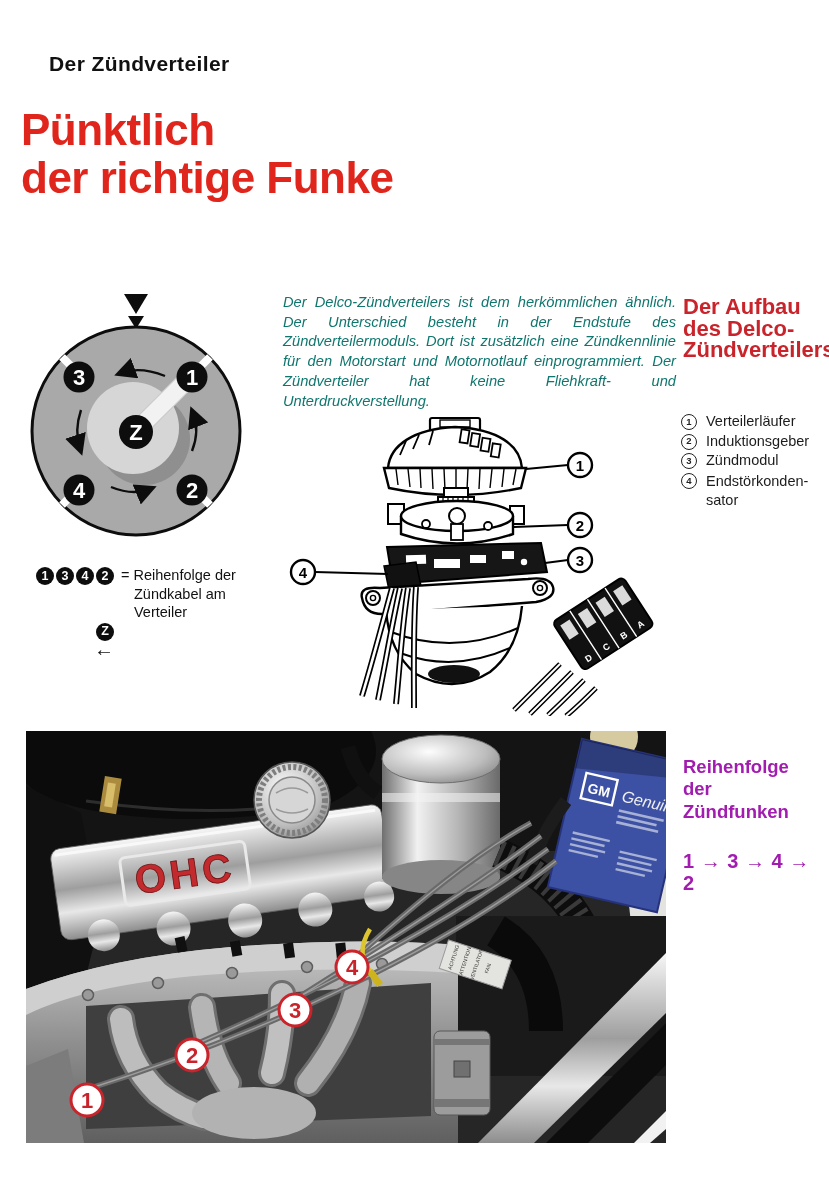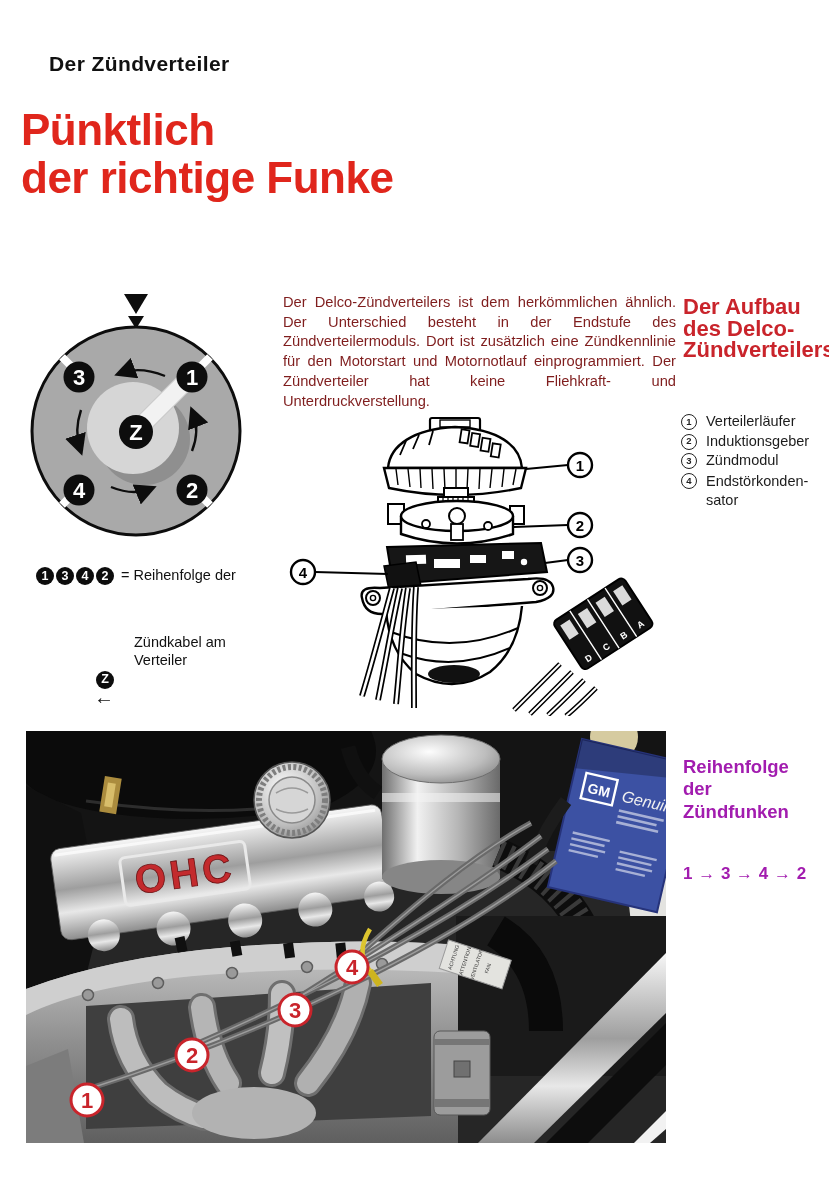--- a/index.html
+++ b/index.html
@@ -5,45 +5,45 @@
   html,body{margin:0;padding:0;background:#ffffff;}
   .page{position:relative;width:829px;height:1200px;background:#fff;overflow:hidden;
         font-family:"Liberation Sans",sans-serif;color:#1c1c1c;}
   .abs{position:absolute;}
 
   .kicker{left:30px;top:52px;font-size:21px;font-weight:900;letter-spacing:.4px;color:#111;margin-left:19px;}
   .main-title{left:21px;top:106px;font-size:44px;line-height:48px;font-weight:900;
               letter-spacing:-.5px;color:#e0261c;white-space:pre-line;}
 
   .intro{left:283px;top:293px;width:393px;font-size:14.7px;line-height:19.7px;
-         text-align:justify;color:#7f1d1d;}
+         text-align:justify;color:#0f766e;font-style:italic;}
 
   .side-head{left:683px;top:296px;width:140px;font-size:22px;line-height:21.5px;
              font-weight:bold;color:#c9242b;white-space:pre-line;}
   .parts{left:681px;top:413px;width:146px;}
   .part-row{display:flex;gap:9px;margin-bottom:2.6px;font-size:14.5px;line-height:16.5px;}
   .ochip{flex:0 0 auto;width:14px;height:14px;margin-top:1px;border:1.3px solid #222;border-radius:50%;
          display:inline-flex;align-items:center;justify-content:center;
          font-size:9.5px;font-weight:bold;color:#222;}
   .part-label{white-space:pre-line;}
   .part-row.wrap2 .part-label{line-height:19px;}
 
   .legend{left:28px;top:566px;width:255px;font-size:14.5px;line-height:18.6px;color:#111;}
   .legend-row{display:flex;align-items:flex-start;}
   .legend-keys{width:86px;display:flex;justify-content:flex-end;gap:2px;padding-top:1px;}
   .chip{width:18px;height:18px;border-radius:50%;background:#0d0d0d;color:#fff;
         display:inline-flex;align-items:center;justify-content:center;
         font-size:12.5px;font-weight:bold;}
   .legend-arrow{width:86px;text-align:right;font-size:20px;line-height:17px;font-weight:bold;padding-right:2px;}
   .legend-text{margin-left:7px;}
-  .legend-text .l2{padding-left:13px;margin-top:48px;}
+  .legend-text .l2{padding-left:13px;}
 
   .firing{left:683px;top:733px;width:144px;color:#a21caf;font-weight:bold;
           font-size:18.5px;line-height:22.5px;white-space:pre-line;}
-  .firing-order{margin-top:17px;font-size:17px;letter-spacing:.5px;}
+  .firing-order{margin-top:4px;font-size:20px;letter-spacing:.5px;}
 
   svg text{font-family:"Liberation Sans",sans-serif;}
 </style>
 </head>
 <body>
 
 <div class="page">
 
   <div class="abs kicker">Der Zündverteiler</div>
   <div class="abs main-title">Pünktlich

